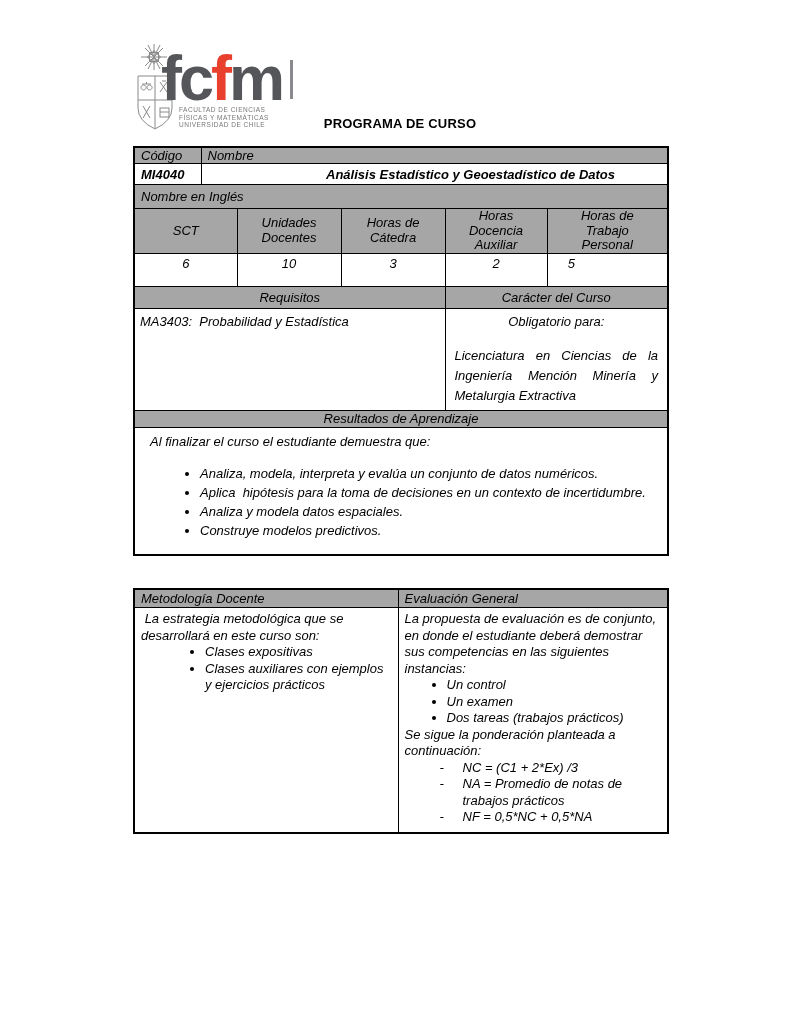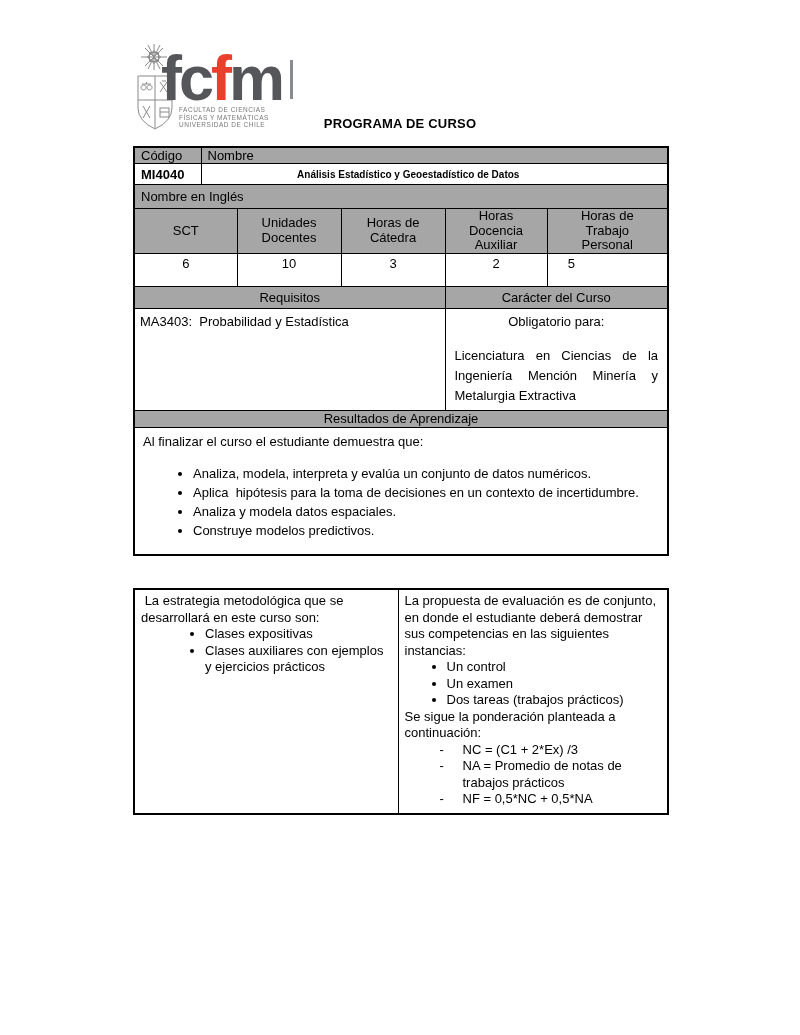--- a/index.html
+++ b/index.html
@@ -16,39 +16,39 @@
   .wm-bar{width:3px;height:39px;background:#8a8b8e;margin-left:8px;margin-top:2px;}
   .faculty{position:absolute;left:46px;top:64px;font-size:6.5px;line-height:7.5px;
            letter-spacing:.5px;color:#77787b;white-space:nowrap;}
 
   
   .doc-title{position:absolute;left:0;top:116px;width:800px;text-align:center;
              font-size:13px;font-weight:bold;letter-spacing:.2px;}
 
   
   table{border-collapse:collapse;table-layout:fixed;font-size:13px;}
-  td{border:1.5px solid #000;padding:0;overflow:hidden;vertical-align:middle;}
+  td{border:1.5px solid #000;padding:0;overflow:hidden;vertical-align:middle;font-style:italic;}
   .t1{position:absolute;left:133px;top:146px;width:534px;border:2px solid #000;}
   .t2{position:absolute;left:133px;top:588px;width:534px;border:2px solid #000;}
   .g{background:#a6a6a6;}
   .b{font-weight:bold;}
   .c{text-align:center;}
   .pl{padding-left:6px;}
   .vt{vertical-align:top;}
 
-  .name-es{text-align:center;padding-right:52px;font-size:10px;}
+  .name-es{text-align:right;padding-right:52px;font-size:13px;}
   .name-en{font-size:14px;padding-left:4px;}
   .hh{line-height:14.5px;padding:0 12px;}
   .val{vertical-align:top;padding-top:2px;}
   .val-last{padding-right:72px;}
   .req-cell{padding:4px 5px;white-space:pre-wrap;line-height:17px;}
   .car-cell{padding:4px 9px;}
   .car-cell .car-head{text-align:center;line-height:18px;}
   .car-cell .car-body{margin:15px 0 0;text-align:justify;line-height:20px;}
-  .res-cell{padding:4px 2px 0 8px;line-height:19px;}
+  .res-cell{padding:4px 2px 0 15px;line-height:19px;}
   .res-cell p{margin:0;}
   ul{margin:0;}
   .res-list{margin-top:13px;padding-left:50px;list-style:disc;}
   .res-list li{line-height:19px;white-space:pre-wrap;padding-right:2px;}
 
   .t2 td{line-height:16.5px;}
   .t2 .hdr{line-height:17px;}
   .body-cell{padding:3px 6px 0 6px;vertical-align:top;}
   .body-cell p{margin:0;}
   .pre{white-space:pre-wrap;}
@@ -159,20 +159,24 @@
     </tr>
   </tbody>
     </table>
 
   <table class="t2">
     <colgroup>
         <col style="width:264px">
         <col style="width:270px">
       </colgroup>
     <tbody>
+        <tr style="height:17px">
+      <td class="g pl hdr">Metodología Docente</td>
+      <td class="g pl hdr">Evaluación General</td>
+    </tr>
     <tr style="height:225px">
       <td class="body-cell">
         <p class="pre"> La estrategia metodológica que se desarrollará en este curso son:</p>
         <ul class="m-list">
           <li>Clases expositivas</li>
           <li>Clases auxiliares con ejemplos y ejercicios prácticos</li>
         </ul>
       </td>
       <td class="body-cell">
         <p>La propuesta de evaluación es de conjunto, en donde el estudiante deberá demostrar sus competencias en las siguientes instancias:</p>

